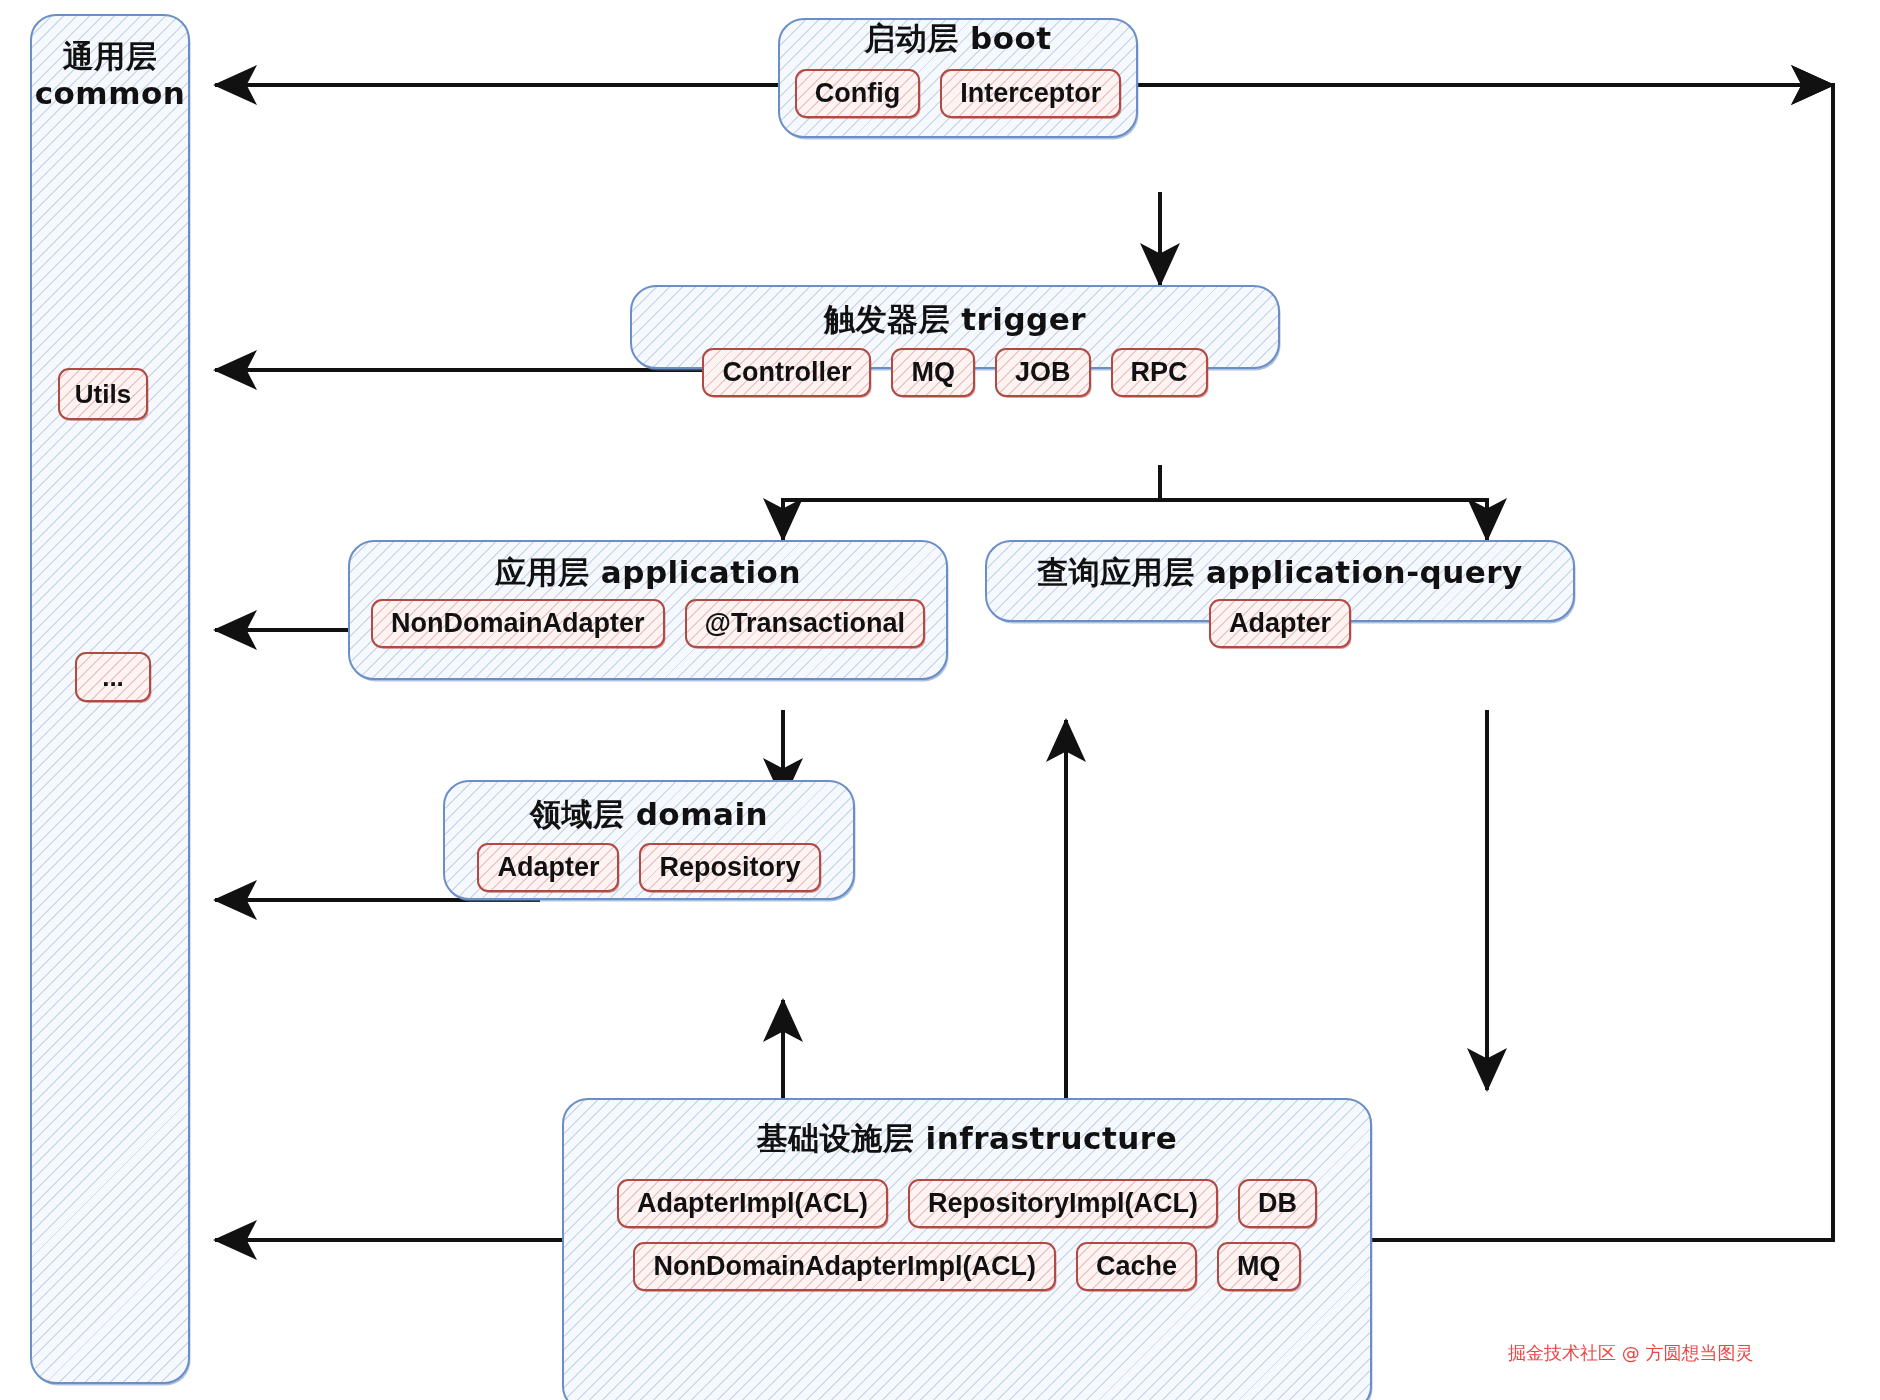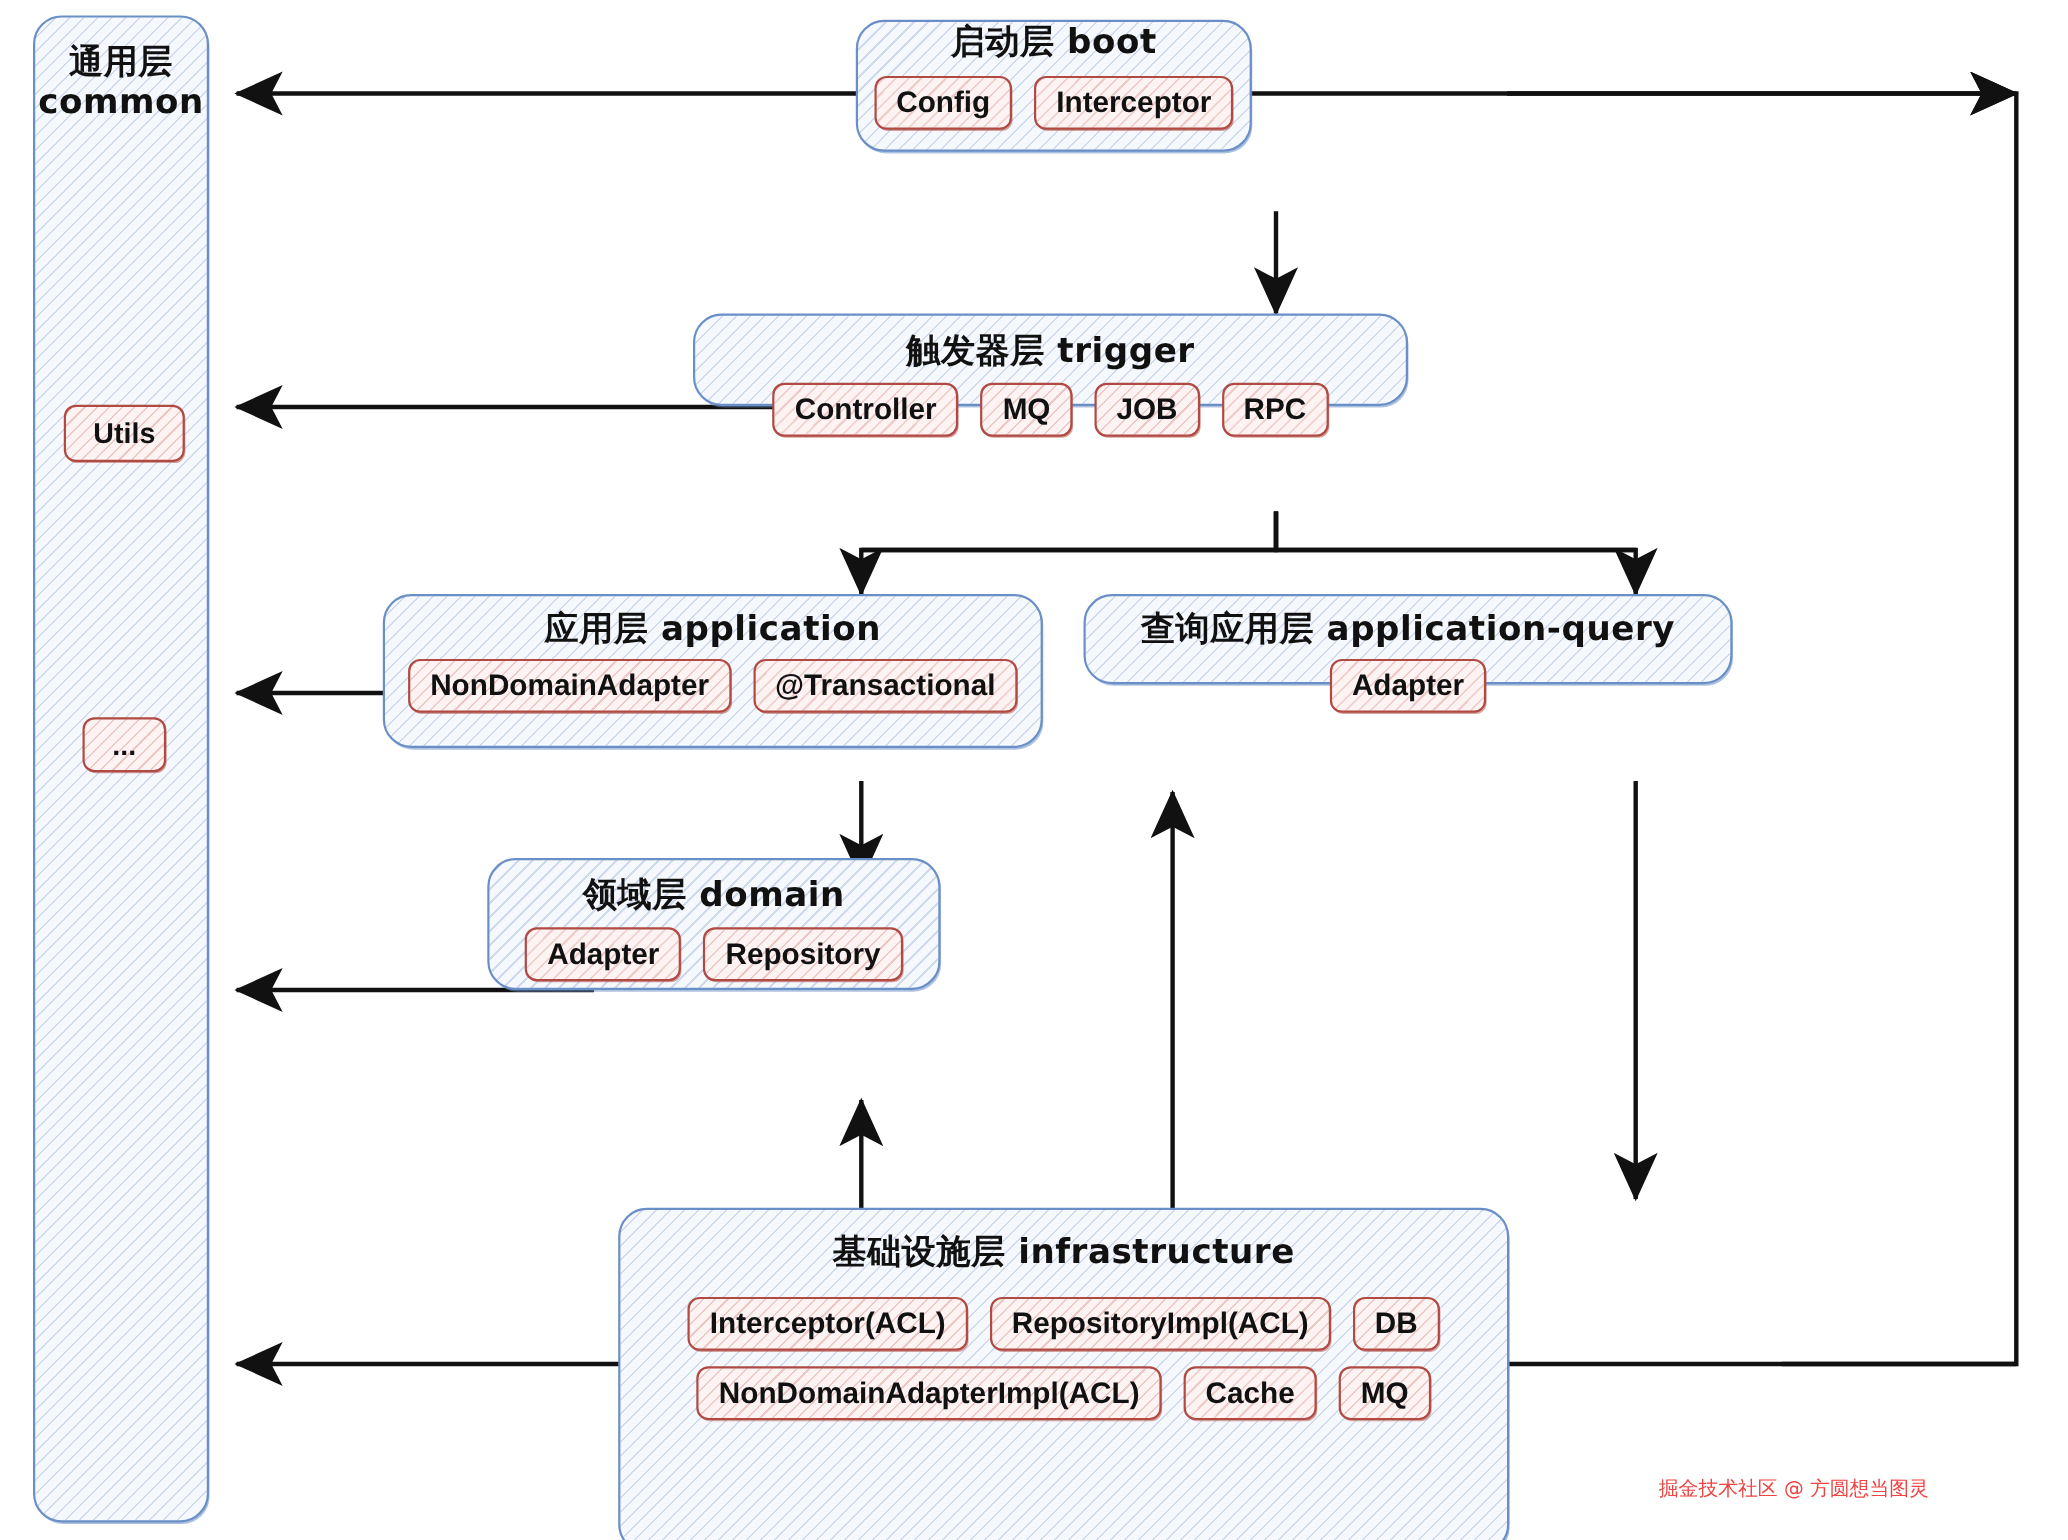--- a/index.html
+++ b/index.html
@@ -132,21 +132,21 @@
       <path d="M1160,465 L1160,500"></path>
       <path d="M783,500 L1487,500"></path>
     </g>
   </svg>
 
   <div class="layer" style="left:30px; top:14px; width:160px; height:1370px; justify-content:flex-start; padding-top:22px;">
     <div class="layer-title">
       <span>通用层</span><br>
       <span>common</span>
     </div>
-    <div class="chip" style="position:absolute; left:26px; top:352px; width:110px; height:52px; font-size:26px;">Utils</div>
+    <div class="chip" style="position:absolute; left:26px; top:352px; width:90px; height:52px; font-size:26px;">Utils</div>
     <div class="chip" style="position:absolute; left:43px; top:636px; width:76px; height:50px; font-size:26px;">...</div>
   </div>
 
   <div class="layer" style="left:778px; top:18px; width:360px; height:120px; ">
     <div class="layer-title">启动层  boot</div>
     <div class="chip-row" style="margin-top:12px;">
       <div class="chip">Config</div>
       <div class="chip">Interceptor</div>
     </div>
   </div>
@@ -180,21 +180,21 @@
     <div class="layer-title">领域层  domain</div>
     <div class="chip-row" style="margin-top:10px;">
       <div class="chip">Adapter</div>
       <div class="chip">Repository</div>
     </div>
   </div>
 
   <div class="layer" style="left:562px; top:1098px; width:810px; height:314px; padding-top:20px;">
     <div class="layer-title">基础设施层  infrastructure</div>
     <div class="chip-row" style="margin-top:22px;">
-      <div class="chip">Interceptor(ACL)</div>
+      <div class="chip">AdapterImpl(ACL)</div>
       <div class="chip">RepositoryImpl(ACL)</div>
       <div class="chip">DB</div>
     </div>
     <div class="chip-row" style="margin-top:14px;">
       <div class="chip">NonDomainAdapterImpl(ACL)</div>
       <div class="chip">Cache</div>
       <div class="chip">MQ</div>
     </div>
   </div>
 

